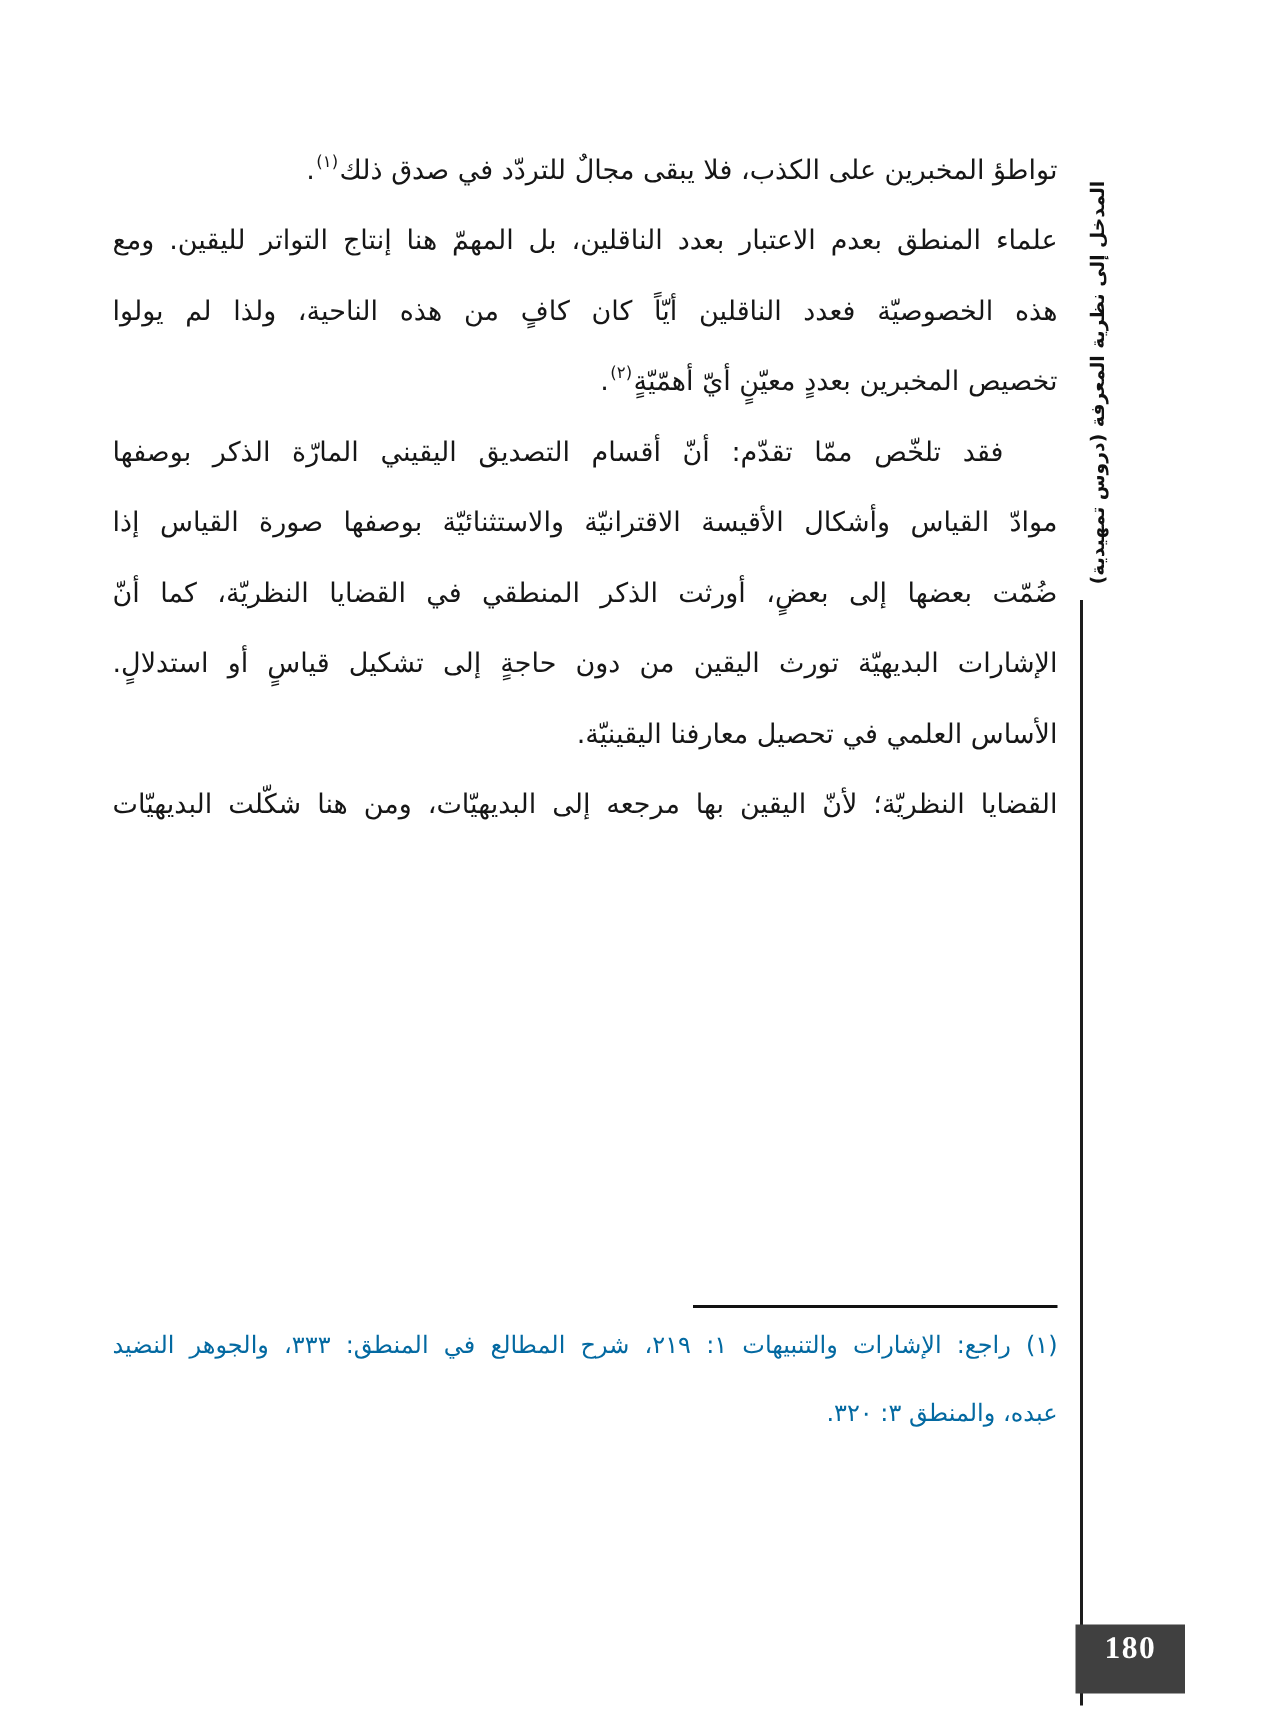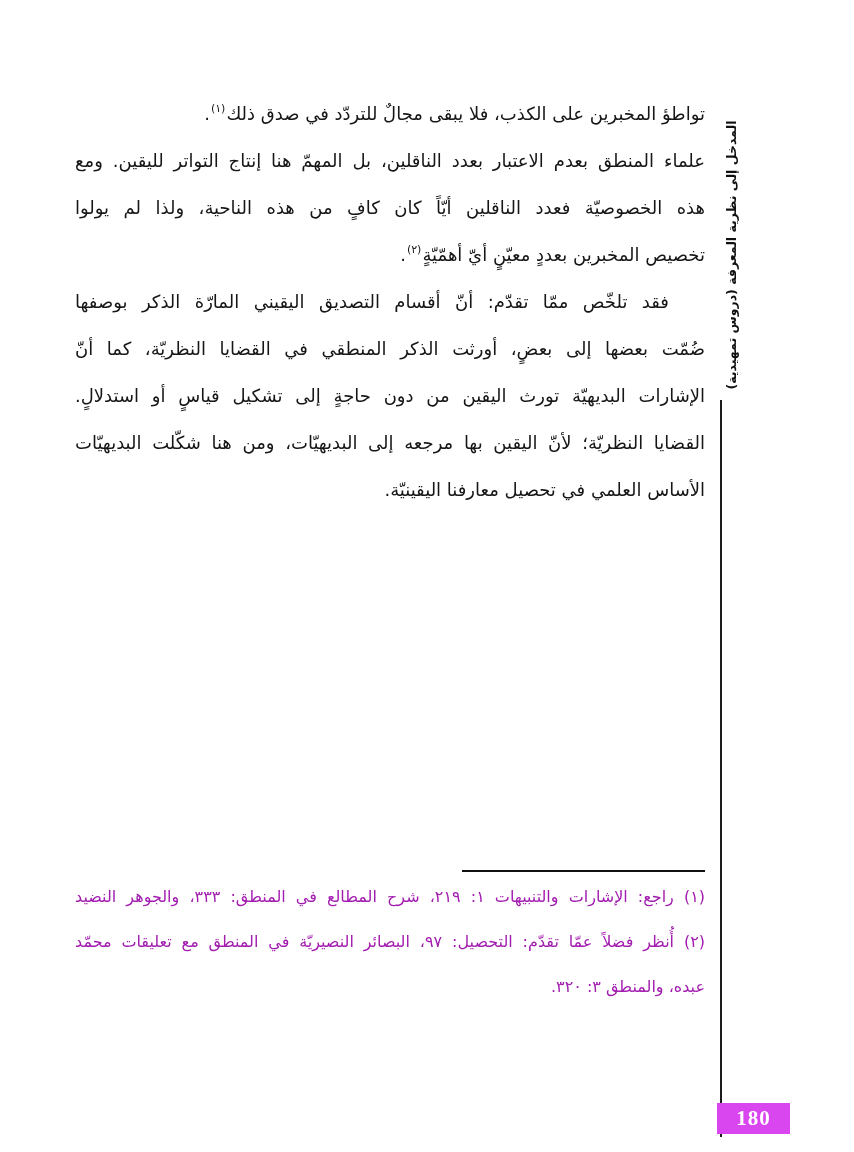--- a/index.html
+++ b/index.html
@@ -39,21 +39,21 @@
     position:relative;
     top:-8px;
     padding:0 1px;
   }
   
   .footnotes{
     position:absolute;
     top:870px;right:149px;width:630px;
     direction:rtl;
     font-size:16px;
-    color:#a21caf;
+    color:#0369a1;
   }
   .fn-sep{
     width:243px;height:0;
     border-top:2px solid #111;
     margin-bottom:2px;
   }
   .fn-line{
     height:45px;
     line-height:45px;
     overflow:hidden;
@@ -82,53 +82,52 @@
   .margin-rule{
     position:absolute;
     left:720px;top:400px;
     width:2px;height:737px;
     background:#1c1c1c;
   }
   
   .page-number-box{
     position:absolute;
     left:717px;top:1083px;
-    width:73px;height:31px;
-    background:#d946ef;
+    width:73px;height:46px;
+    background:#404040;
     color:#fff;
     text-align:center;
     line-height:31px;
     font-family:"Liberation Serif", serif;
     font-weight:bold;
     font-size:21px;
     letter-spacing:1px;
-    margin-top:20px;
   }
 </style>
 </head>
 <body>
 
 <div class="page">
 
   <div class="main-text">
     <div class="line last"><span>تواطؤ المخبرين على الكذب، فلا يبقى مجالٌ للتردّد في صدق ذلك</span><span class="sup">(١)</span><span>.</span></div>
     <div class="line fill">علماء المنطق بعدم الاعتبار بعدد الناقلين، بل المهمّ هنا إنتاج التواتر لليقين. ومع</div>
     <div class="line fill">هذه الخصوصيّة فعدد الناقلين أيّاً كان كافٍ من هذه الناحية، ولذا لم يولوا</div>
     <div class="line last"><span>تخصيص المخبرين بعددٍ معيّنٍ أيّ أهمّيّةٍ</span><span class="sup">(٢)</span><span>.</span></div>
     <div class="line fill indent"><span class="b">فقد تلخّص ممّا تقدّم:</span><span> أنّ أقسام التصديق اليقيني المارّة الذكر بوصفها</span></div>
+    <div class="line fill">موادّ القياس وأشكال الأقيسة الاقترانيّة والاستثنائيّة بوصفها صورة القياس إذا</div>
     <div class="line fill">ضُمّت بعضها إلى بعضٍ، أورثت الذكر المنطقي في القضايا النظريّة، كما أنّ</div>
     <div class="line fill">الإشارات البديهيّة تورث اليقين من دون حاجةٍ إلى تشكيل قياسٍ أو استدلالٍ.</div>
+    <div class="line last">الأساس العلمي في تحصيل معارفنا اليقينيّة.</div>
     <div class="line fill">القضايا النظريّة؛ لأنّ اليقين بها مرجعه إلى البديهيّات، ومن هنا شكّلت البديهيّات</div>
-    <div class="line last">الأساس العلمي في تحصيل معارفنا اليقينيّة.</div>
   </div>
 
   <div class="footnotes">
     <div class="fn-sep"></div>
     <div class="fn-line fill">(١) راجع: الإشارات والتنبيهات ١: ٢١٩، شرح المطالع في المنطق: ٣٣٣، والجوهر النضيد</div>
-    <div class="fn-line fill">(٢) أُنظر فضلاً عمّا تقدّم: التحصيل: ٩٧، البصائر النصيريّة في المنطق مع تعليقات محمّد</div>
     <div class="fn-line last">عبده، والمنطق ٣: ٣٢٠.</div>
   </div>
 
   <div class="margin-title">المدخل إلى نظرية المعرفة (دروس تمهيدية)</div>
 
   <div class="margin-rule"></div>
 
   <div class="page-number-box">180</div>
 
 </div>

